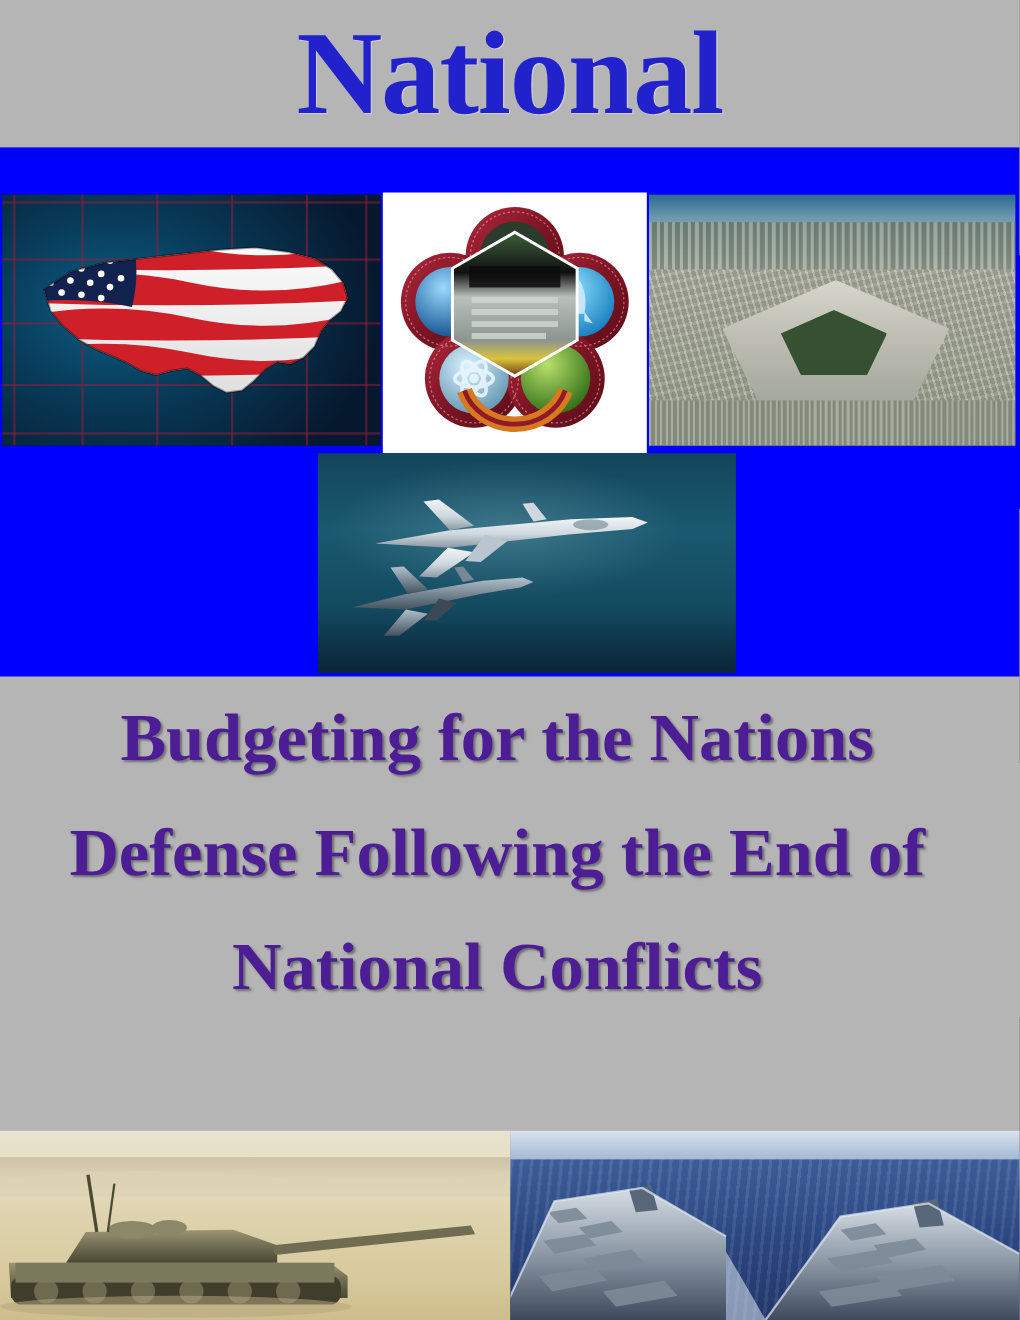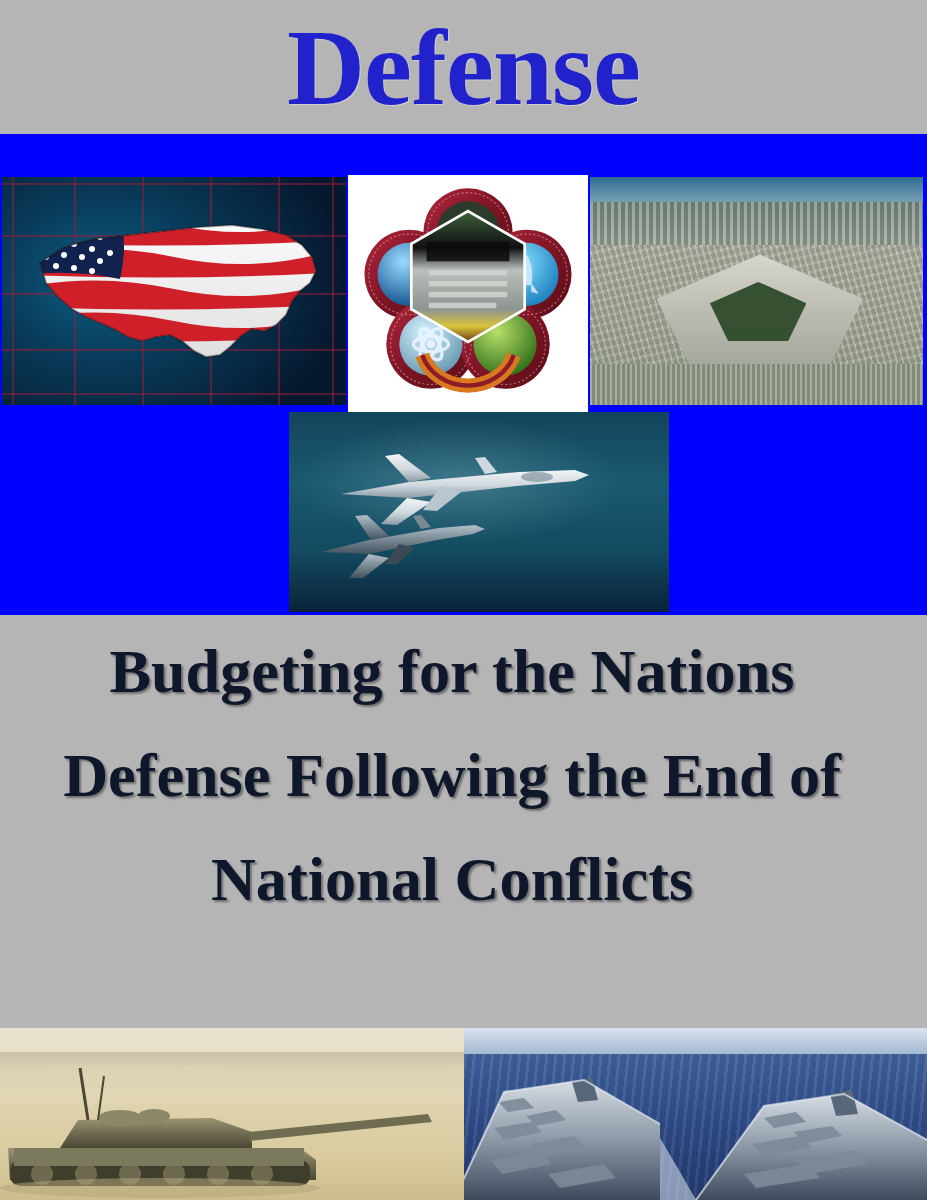--- a/index.html
+++ b/index.html
@@ -172,21 +172,21 @@
   }
   .tile-jet svg { position: absolute; left: 0; top: 0; width: 100%; height: 100%; }
 
   
   .subtitle {
     position: absolute;
     left: 0;
     top: 620px;
     width: 904px;
     text-align: center;
-    color: #0f172a;
+    color: #4c1d95;
     font-family: "Liberation Serif", "DejaVu Serif", serif;
     font-weight: bold;
     text-shadow: 2px 2px 2px rgba(90,90,90,.75);
   }
   .subtitle .line {
     display: block;
     white-space: nowrap;
     font-size: 63px;
     line-height: 104px;
     transform: scaleX(1.02);
@@ -234,21 +234,21 @@
       linear-gradient(180deg, #41639d 0%, #2e4a85 50%, #23386b 100%);
   }
   .tile-carrier svg { position: absolute; left: 0; top: 0; width: 100%; height: 100%; }
 </style>
 </head>
 <body>
 
 <div class="cover">
 
   <div class="header-band">
-    <div class="header-title">Defense</div>
+    <div class="header-title">National</div>
   </div>
 
   <div class="blue-panel"></div>
 
   <div class="collage-row">
 
     <div class="tile-flagmap">
       <div class="grid-h" style="top:6px"></div>
       <div class="grid-h" style="top:58px"></div>
       <div class="grid-h" style="top:116px"></div>

